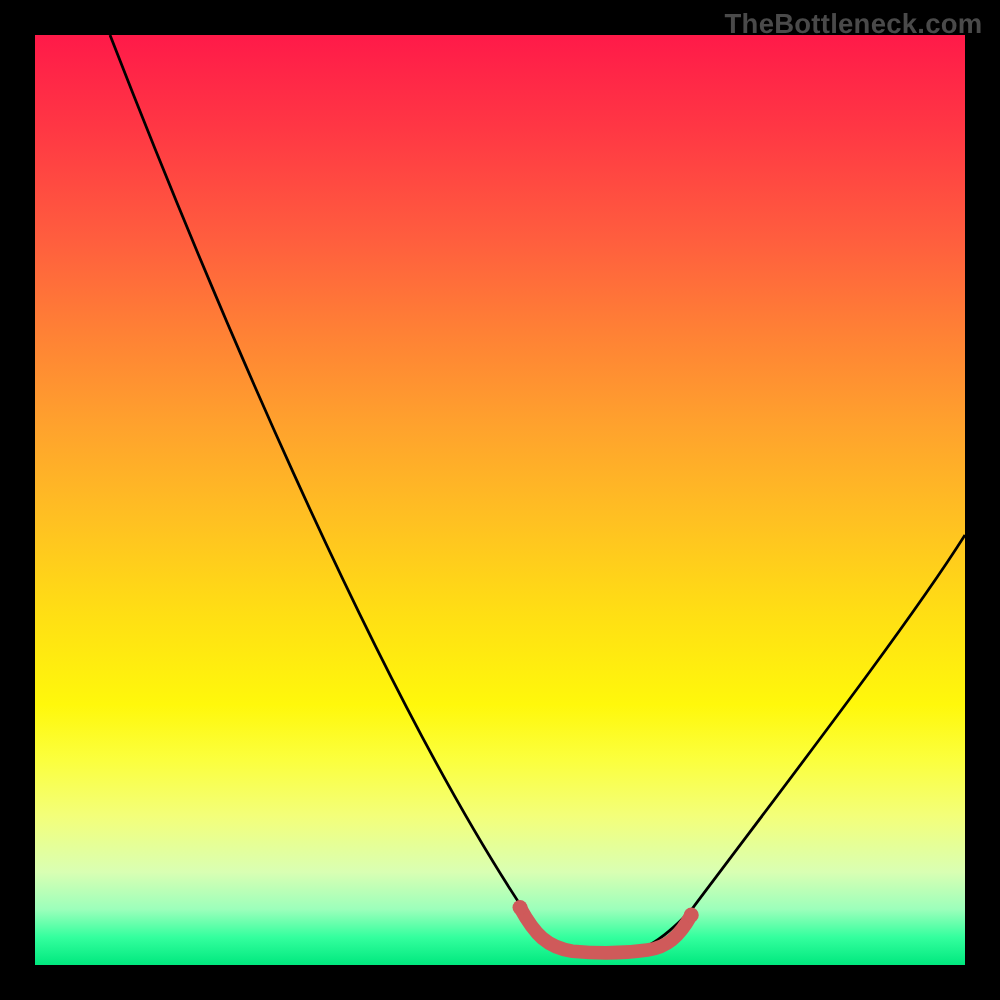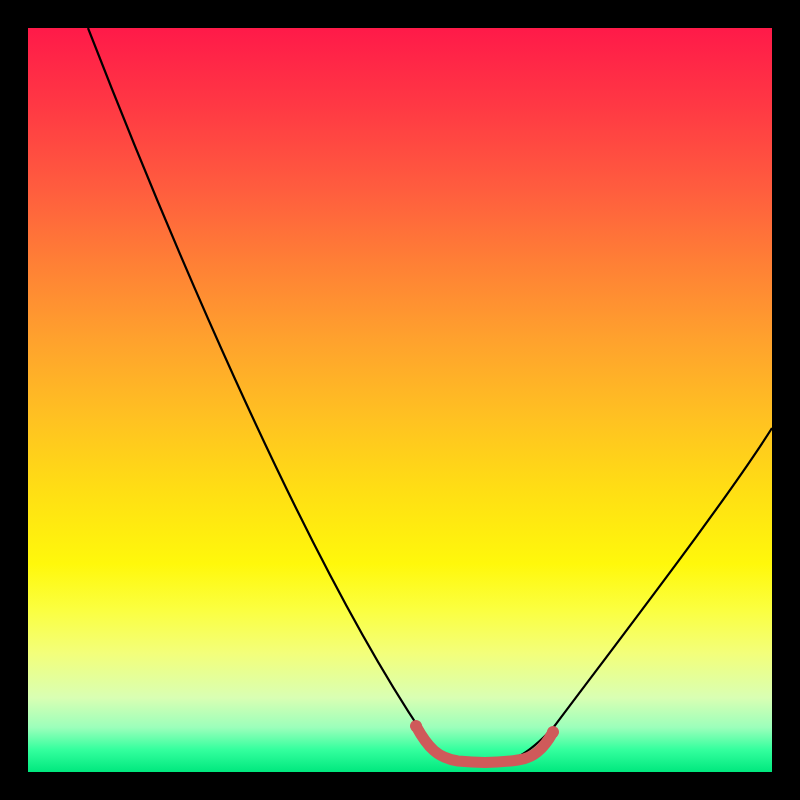--- a/index.html
+++ b/index.html
@@ -82,13 +82,14 @@
       <path d="M 388 698
                C 400 720, 410 730, 430 733
                C 450 735, 470 735, 490 732
                C 505 730, 515 722, 525 704" fill="none" stroke="#cf5a5a" stroke-width="11" stroke-linecap="round"></path>
 
       <circle cx="388" cy="698" r="6" fill="#cf5a5a"></circle>
       <circle cx="525" cy="704" r="6" fill="#cf5a5a"></circle>
     </svg>
   </div>
 
+  <div class="watermark">TheBottleneck.com</div>
 </div>
 
 </body></html>

